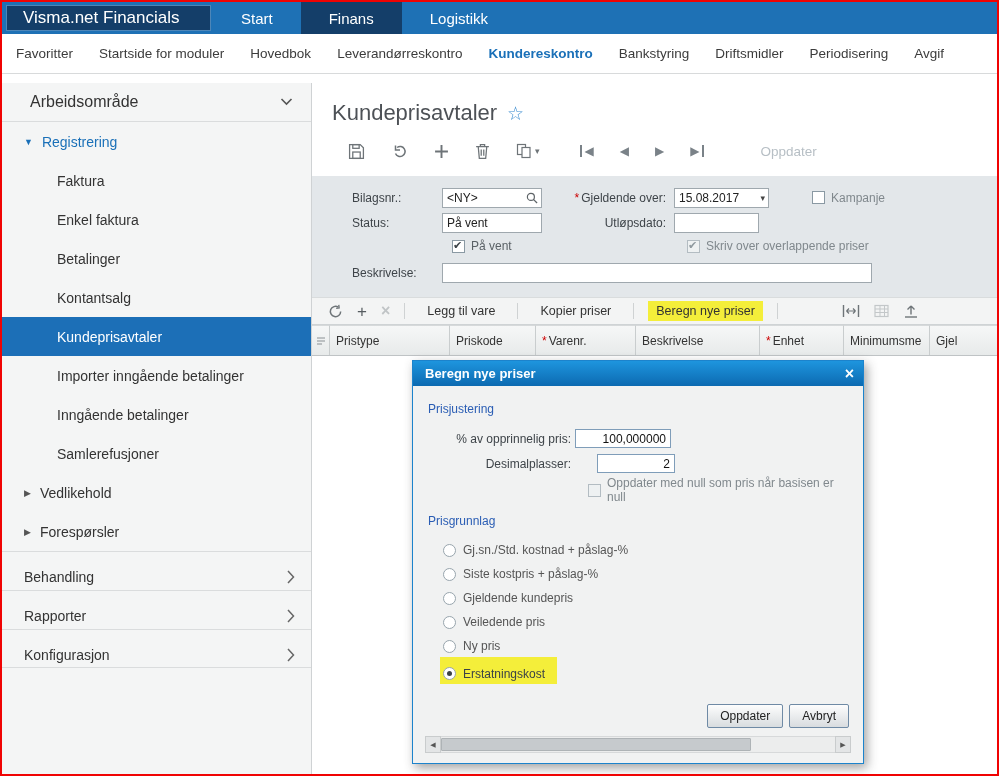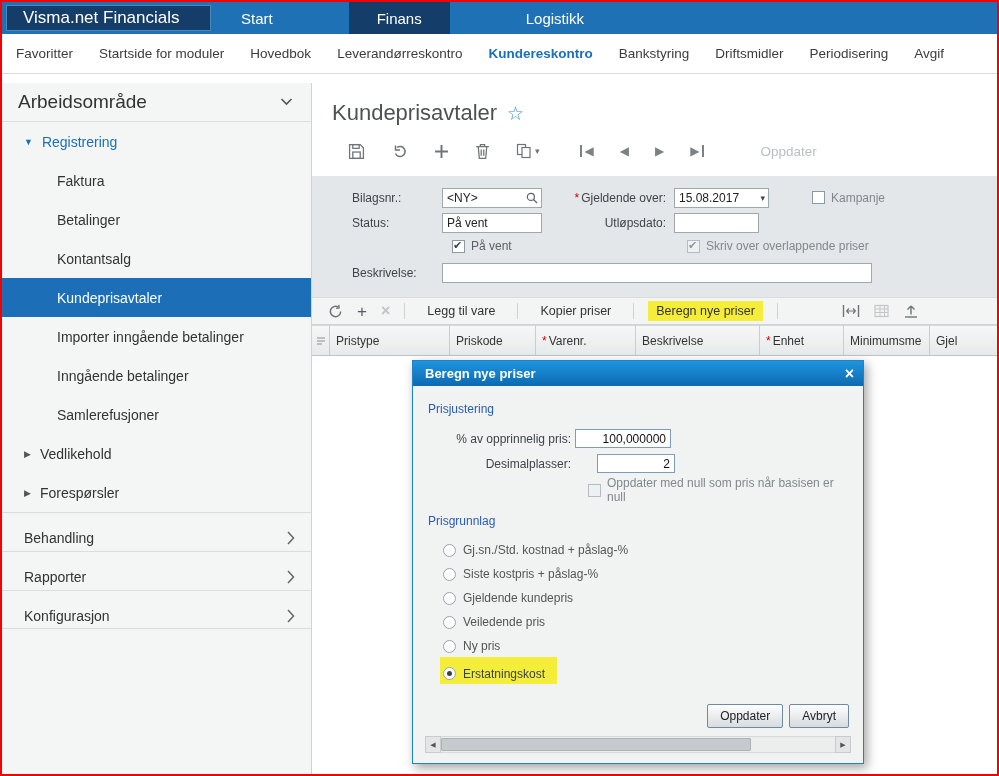--- a/index.html
+++ b/index.html
@@ -5,36 +5,36 @@
   * { margin:0; padding:0; box-sizing:border-box; }
   html,body { background:#fff; font-family:"Liberation Sans", sans-serif; }
   .frame { position:relative; width:999px; height:776px; border:2px solid var(--frame-red,#f00303);
            overflow:hidden; background:#fff; }
 
   
   .topbar { height:32px; background:var(--topbar,#1e71b5); display:flex; align-items:stretch; }
   .brand { margin:3px 2px 3px 4px; padding:0 16px; background:var(--topbar-dark,#143e69);
            border:1px solid #4d86b8; color:#fff; font-size:17px; display:flex; align-items:center;
            min-width:205px; cursor:pointer; }
-  .top-tabs { display:flex; align-items:stretch;gap:48px; }
+  .top-tabs { display:flex; align-items:stretch; }
   .top-tab { padding:0 28px; color:#fff; font-size:15px; display:flex; align-items:center; cursor:pointer; }
   .top-tab.active { background:var(--topbar-dark,#143e69); }
 
   
   .modulebar { height:40px; background:#fff; border-bottom:1px solid #d8dadb; display:flex;
                align-items:center; padding-left:14px; gap:26px; font-size:13.5px; color:#3c3c3c;
                white-space:nowrap; overflow:hidden; }
   .mod-item { cursor:pointer; }
   .mod-item.active { color:var(--accent,#1a70b8); font-weight:bold; }
 
   
   .sidebar { position:absolute; top:81px; left:0; width:310px; bottom:0; background:#f4f5f5;
              border-right:1px solid #cfd2d4; font-size:14px; color:#333; }
   .ws-header { height:39px; display:flex; align-items:center; justify-content:space-between;
-               padding:0 18px 0 16px; border-bottom:1px solid #dadcdd; font-size:19px; cursor:pointer; }
+               padding:0 18px 0 28px; border-bottom:1px solid #dadcdd; font-size:16px; cursor:pointer; }
   .nav-group { height:39px; display:flex; align-items:center; gap:9px; padding-left:22px; cursor:pointer; }
   .nav-group.expanded { color:var(--accent,#1a70b8); }
   .tri { font-size:9px; color:inherit; }
   .tri.right { color:#555; }
   .nav-item { height:39px; display:flex; align-items:center; padding-left:55px; cursor:pointer; }
   .nav-item.selected { background:#1c6fb7; color:#fff; }
   .nav-section { height:39px; display:flex; align-items:center; justify-content:space-between;
                  padding:12px 16px 0 22px; border-top:1px solid #dadcdd; cursor:pointer; }
   .nav-section.last { border-bottom:1px solid #dadcdd; }
 
@@ -161,20 +161,21 @@
       <span>Arbeidsområde</span>
       <svg width="13" height="8" viewBox="0 0 12 8">
         <path d="M1 1l5 5 5-5" fill="none" stroke="#555" stroke-width="1.6"></path>
         </svg>
     </div>
     <div class="nav-group expanded">
       <span class="tri">▼</span>
       <span>Registrering</span>
     </div>
     <div class="nav-item">Faktura</div>
+    <div class="nav-item">Enkel faktura</div>
     <div class="nav-item">Betalinger</div>
     <div class="nav-item">Kontantsalg</div>
     <div class="nav-item selected">Kundeprisavtaler</div>
     <div class="nav-item">Importer inngående betalinger</div>
     <div class="nav-item">Inngående betalinger</div>
     <div class="nav-item">Samlerefusjoner</div>
     <div class="nav-group">
       <span class="tri right">▶</span>
       <span>Vedlikehold</span>
     </div>

